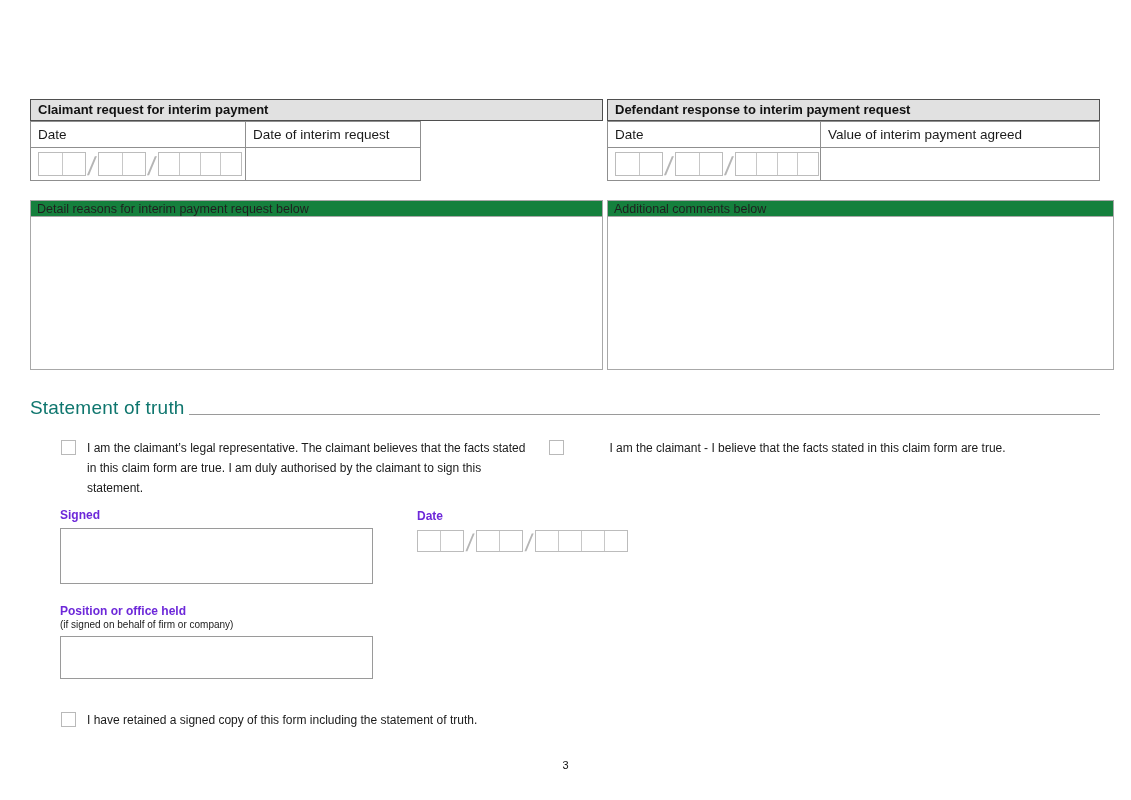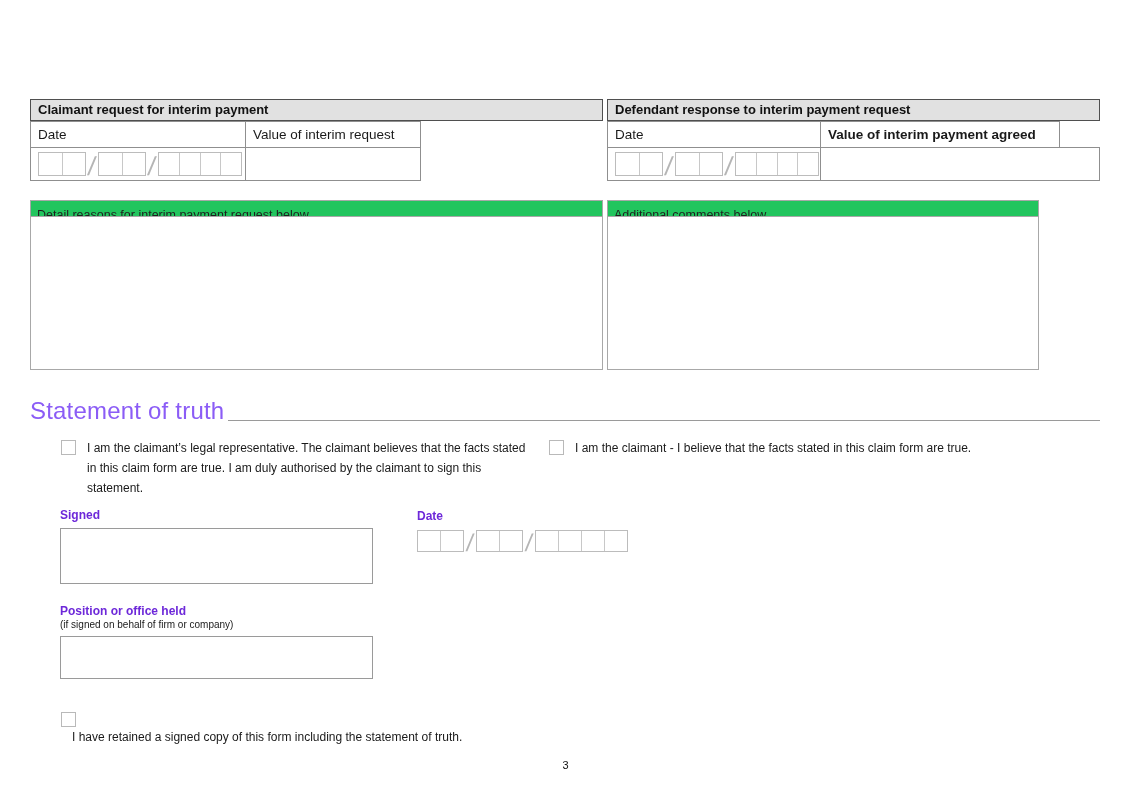--- a/index.html
+++ b/index.html
@@ -35,29 +35,29 @@
     user-select:none;
   }
   
   .sot-date .dgrp { height:22px; }
   .sot-date .g2 { width:47px; }
   .sot-date .g4 { width:93px; }
   .sot-date .dsl { font-size:24px; line-height:24px; }
 
   
   .area-header {
-    height:17px; background:#22c55e; border:1px solid #a8a8a8;
-    font-size:12.5px; line-height:15px; padding:7px 6px; color:#1f1f1f;
+    height:17px; background:#15803d; border:1px solid #a8a8a8;
+    font-size:12.5px; line-height:15px; padding:1px 6px; color:#1f1f1f;
     white-space:nowrap; overflow:hidden;
   }
   .area-body { border:1px solid #a8a8a8; margin-top:-1px; background:#fff; height:154px; }
 
   
   .sot-heading { position:absolute; left:30px; top:397px; width:1070px; display:flex; align-items:flex-end; }
-  .sot-heading h1 { font-size:24px; font-weight:400; color:#8b5cf6; letter-spacing:0.2px; white-space:nowrap;text-align:center; }
+  .sot-heading h1 { font-size:19px; font-weight:400; color:#0f766e; letter-spacing:0.2px; white-space:nowrap;text-align:center; }
   .sot-rule { flex:1 1 auto; border-bottom:1px solid #9a9a9a; margin:0 0 4px 4px; height:1px; }
 
   .cb-row { position:absolute; display:flex; align-items:flex-start; }
   .checkbox {
     width:15px; height:15px; border:1px solid #b9b9b9; background:#fff;
     flex:0 0 auto; margin-top:2px; cursor:pointer;
   }
   .cb-label { margin-left:11px; font-size:12px; line-height:20px; color:#1a1a1a; }
 
   .bold-label { position:absolute; font-size:12px; font-weight:bold; color:#6d28d9; white-space:nowrap; }
@@ -70,21 +70,21 @@
 </style>
 </head>
 <body>
 
 <div class="page">
 
   <div class="panel" style="left:30px; top:99px; width:573px;">
     <div class="tbl-header">Claimant request for interim payment</div>
     <div class="tbl-row row-labels">
       <div class="tbl-cell" style="width:216px;">Date</div>
-      <div class="tbl-cell" style="width:176px;">Value of interim request</div>
+      <div class="tbl-cell" style="width:176px;">Date of interim request</div>
     </div>
     <div class="tbl-row row-boxes">
       <div class="tbl-cell" style="width:216px;">
         <span class="dgrp g2">
             <span class="dcell"></span>
             <span class="dcell"></span>
           </span>
         <span class="dsl">/</span>
         <span class="dgrp g2">
             <span class="dcell"></span>
@@ -99,21 +99,21 @@
           </span>
       </div>
       <div class="tbl-cell" style="width:176px;"></div>
     </div>
   </div>
 
   <div class="panel" style="left:607px; top:99px; width:493px;">
     <div class="tbl-header">Defendant response to interim payment request</div>
     <div class="tbl-row row-labels">
       <div class="tbl-cell" style="width:214px;">Date</div>
-      <div class="tbl-cell" style="width:240px;font-weight:bold;">Value of interim payment agreed</div>
+      <div class="tbl-cell" style="width:280px;">Value of interim payment agreed</div>
     </div>
     <div class="tbl-row row-boxes">
       <div class="tbl-cell" style="width:214px;">
         <span class="dgrp g2">
             <span class="dcell"></span>
             <span class="dcell"></span>
           </span>
         <span class="dsl">/</span>
         <span class="dgrp g2">
             <span class="dcell"></span>
@@ -129,36 +129,36 @@
       </div>
       <div class="tbl-cell" style="width:280px;"></div>
     </div>
   </div>
 
   <div class="panel" style="left:30px; top:200px; width:573px;">
     <div class="area-header">Detail reasons for interim payment request below</div>
     <div class="area-body"></div>
   </div>
 
-  <div class="panel" style="left:607px; top:200px; width:432px;">
+  <div class="panel" style="left:607px; top:200px; width:507px;">
     <div class="area-header">Additional comments below</div>
     <div class="area-body"></div>
   </div>
 
   <div class="sot-heading">
     <h1>Statement of truth</h1>
     <div class="sot-rule"></div>
   </div>
 
   <div class="cb-row" style="left:61px; top:438px; width:470px;">
     <div class="checkbox"></div>
     <div class="cb-label" style="width:440px;">I am the claimant’s legal representative. The claimant believes that the facts stated in this claim form are true. I am duly authorised by the claimant to sign this statement.</div>
   </div>
 
-  <div class="cb-row" style="left:549px; top:438px; width:500px;">
+  <div class="cb-row" style="left:549px; top:438px; width:500px;text-align:center;">
     <div class="checkbox"></div>
     <div class="cb-label" style="width:465px;">I am the claimant - I believe that the facts stated in this claim form are true.</div>
   </div>
 
   <div class="bold-label" style="left:60px; top:508px;">Signed</div>
   <div class="field-box" style="left:60px; top:528px; width:313px; height:56px;"></div>
 
   <div class="bold-label" style="left:417px; top:509px;">Date</div>
   <div class="sot-date" style="left:417px; top:530px;">
     <span class="dgrp g2">
@@ -176,20 +176,20 @@
         <span class="dcell"></span>
         <span class="dcell"></span>
         <span class="dcell"></span>
       </span>
   </div>
 
   <div class="bold-label" style="left:60px; top:604px;">Position or office held</div>
   <div class="sub-label" style="left:60px; top:619px;">(if signed on behalf of firm or company)</div>
   <div class="field-box" style="left:60px; top:636px; width:313px; height:43px;"></div>
 
-  <div class="cb-row" style="left:61px; top:710px; width:640px;flex-direction:column;">
+  <div class="cb-row" style="left:61px; top:710px; width:640px;">
     <div class="checkbox"></div>
     <div class="cb-label" style="width:600px;">I have retained a signed copy of this form including the statement of truth.</div>
   </div>
 
   <div class="page-num">3</div>
 
 </div>
 
 </body></html>

